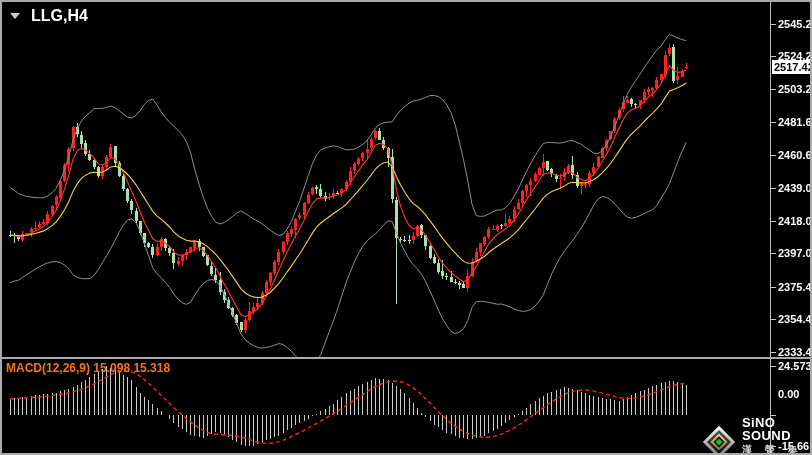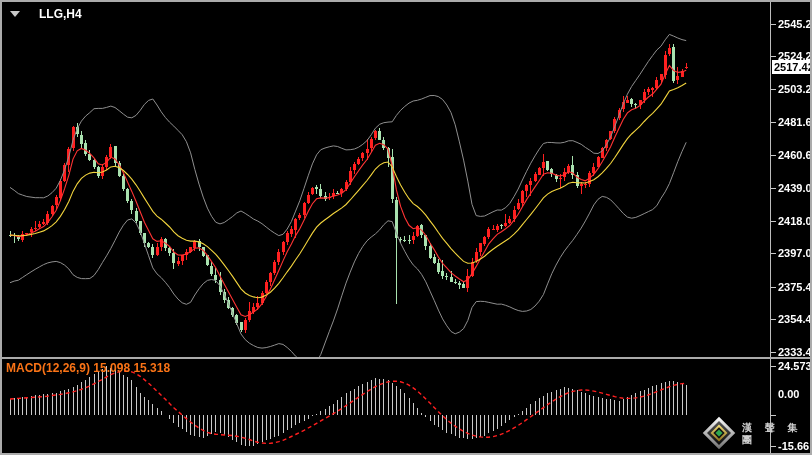--- a/index.html
+++ b/index.html
@@ -1,21 +1,21 @@
 <!DOCTYPE html>
 <html><head>
 <meta charset="utf-8">
 <style>
   html,body{margin:0;padding:0;background:#000;}
   #root{position:relative;width:812px;height:455px;background:#000;
         border:2px solid #ABABAB;box-sizing:border-box;overflow:hidden;
         font-family:"Liberation Sans",sans-serif;}
   #chart-svg{position:absolute;left:0;top:0;}
-  .title{position:absolute;left:8px;top:5px;color:#fff;font-size:12px;font-weight:700;
-         display:flex;align-items:center;gap:19px;z-index:6;}
+  .title{position:absolute;left:8px;top:5px;color:#fff;font-size:16px;font-weight:700;
+         display:flex;align-items:center;gap:11px;z-index:6;}
   .tri{width:0;height:0;border-left:5px solid transparent;border-right:5px solid transparent;
        border-top:6px solid #C9C9C9;display:inline-block;}
   .macd-label{position:absolute;left:4px;top:359px;color:#f97316;font-size:12px;font-weight:700;z-index:6;}
   .axis-label{position:absolute;left:776px;color:#fff;font-size:11px;font-weight:700;white-space:nowrap;z-index:4;}
   .tick{position:absolute;left:769px;width:5px;height:1px;background:#C9C9C9;z-index:4;}
   .vaxis{position:absolute;left:768px;top:0;width:1px;height:451px;background:#BDBDBD;z-index:3;}
   .separator{position:absolute;left:0;top:355px;width:808px;height:2px;background:#ABABAB;z-index:5;}
   .price-tag{position:absolute;left:770px;top:58px;width:40px;background:#fff;color:#000;
              font-size:11px;font-weight:700;padding:1px 1px 1px 2px;z-index:7;}
   .logo{position:absolute;left:700px;top:414px;display:flex;align-items:center;gap:6px;z-index:5;}
@@ -557,20 +557,21 @@
 
   <div class="logo">
     <div class="diamond">
       <span class="d1"></span>
         <span class="d2"></span>
         <span class="d3"></span>
         <span class="d4"></span>
         <span class="d5"></span>
     </div>
     <div class="logo-text">
+      <div class="l1">SiNO SOUND</div>
       <div class="l2">漢 聲 集 團</div>
     </div>
   </div>
 <div class="axis-label" style="top: 15.8135px;">2545.20</div>
     <div class="tick" style="top: 21.8135px;"></div>
     <div class="axis-label" style="top: 48.3201px;">2524.20</div>
     <div class="tick" style="top: 54.3201px;"></div>
     <div class="axis-label" style="top: 80.8267px;">2503.20</div>
     <div class="tick" style="top: 86.8267px;"></div>
     <div class="axis-label" style="top: 114.262px;">2481.60</div>

